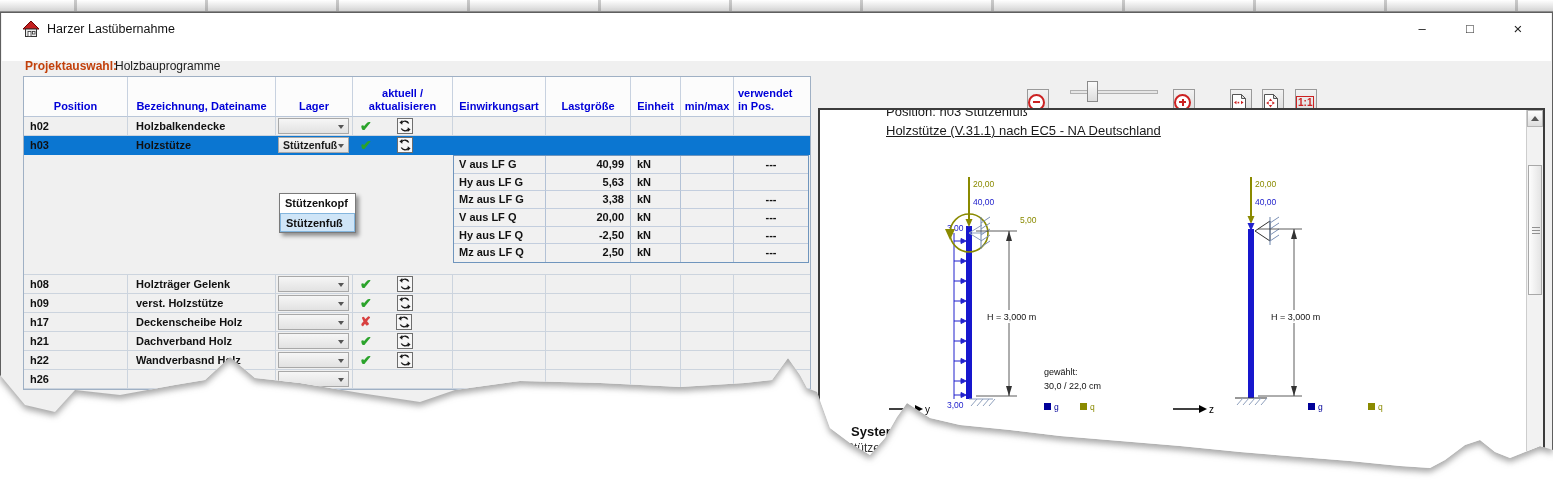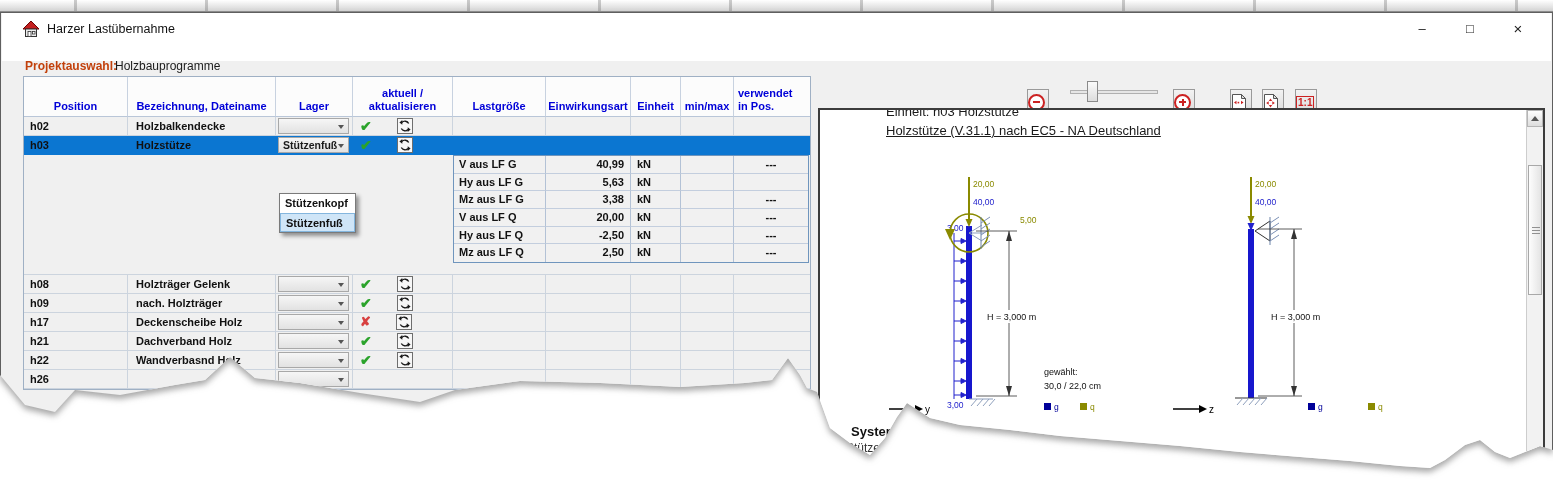--- a/index.html
+++ b/index.html
@@ -155,24 +155,24 @@
             <span>Bezeichnung, Dateiname</span>
           </div>
       <div class="th">
             <span>Lager</span>
           </div>
       <div class="th">
             <span>aktuell /</span>
             <span>aktualisieren</span>
           </div>
       <div class="th">
+            <span>Einwirkungsart</span>
+          </div>
+      <div class="th">
             <span>Lastgröße</span>
-          </div>
-      <div class="th">
-            <span>Einwirkungsart</span>
           </div>
       <div class="th">
             <span>Einheit</span>
           </div>
       <div class="th">
             <span>min/max</span>
           </div>
       <div class="th">
             <span>verwendet</span>
             <span>in Pos.</span>
@@ -294,21 +294,21 @@
           </div>
       <div class="c"></div>
           <div class="c"></div>
           <div class="c"></div>
           <div class="c"></div>
           <div class="c"></div>
     </div>
 
     <div class="row">
       <div class="c c-pos">h09</div>
-      <div class="c c-name">nach. Holzträger</div>
+      <div class="c c-name">verst. Holzstütze</div>
       <div class="c">
             <div class="dd"></div>
           </div>
       <div class="c stat">
             <span class="ic-ok"></span>
         <span class="refresh">
               <svg width="14" height="14" viewBox="0 0 16 16">
                 <path d="M12.2 5.2 A4.8 4.8 0 0 0 4.4 4.0" fill="none" stroke="#1a1a1a" stroke-width="1.5"></path>
                 <polygon points="4.9,1.2 4.9,6.6 1.6,3.9" fill="#1a1a1a"></polygon>
                 <path d="M3.8 10.8 A4.8 4.8 0 0 0 11.6 12.0" fill="none" stroke="#1a1a1a" stroke-width="1.5"></path>
@@ -445,21 +445,21 @@
       <polygon points="7.5,14.5 5.8,12 9.2,12" fill="#cc2222"></polygon>
       <polygon points="3.2,10 5.7,8.3 5.7,11.7" fill="#cc2222"></polygon>
       <polygon points="11.8,10 9.3,8.3 9.3,11.7" fill="#cc2222"></polygon>
     </svg>
   </div>
   <div class="tb-btn" style="left:1294px">
     <span class="one2one">1:1</span>
   </div>
 
   <div class="panel">
-    <div class="pv-line1">Einheit: h03  Holzstütze</div>
+    <div class="pv-line1">Position: h03  Stützenfuß</div>
     <div class="pv-line2">Holzstütze (V.31.1) nach EC5 - NA Deutschland</div>
 
     <svg class="diag" style="left:61px; top:53px;" width="230" height="260" viewBox="0 0 230 260">
 
       <line x1="73" y1="70" x2="73" y2="236" stroke="#2121cc" stroke-width="1"></line>
       <g stroke="#2121cc" stroke-width="1" fill="#2121cc">
         <line x1="73" y1="78" x2="80" y2="78"></line>
             <polygon points="80,75.5 80,80.5 85,78"></polygon>
         <line x1="73" y1="98" x2="80" y2="98"></line>
             <polygon points="80,95.5 80,100.5 85,98"></polygon>

